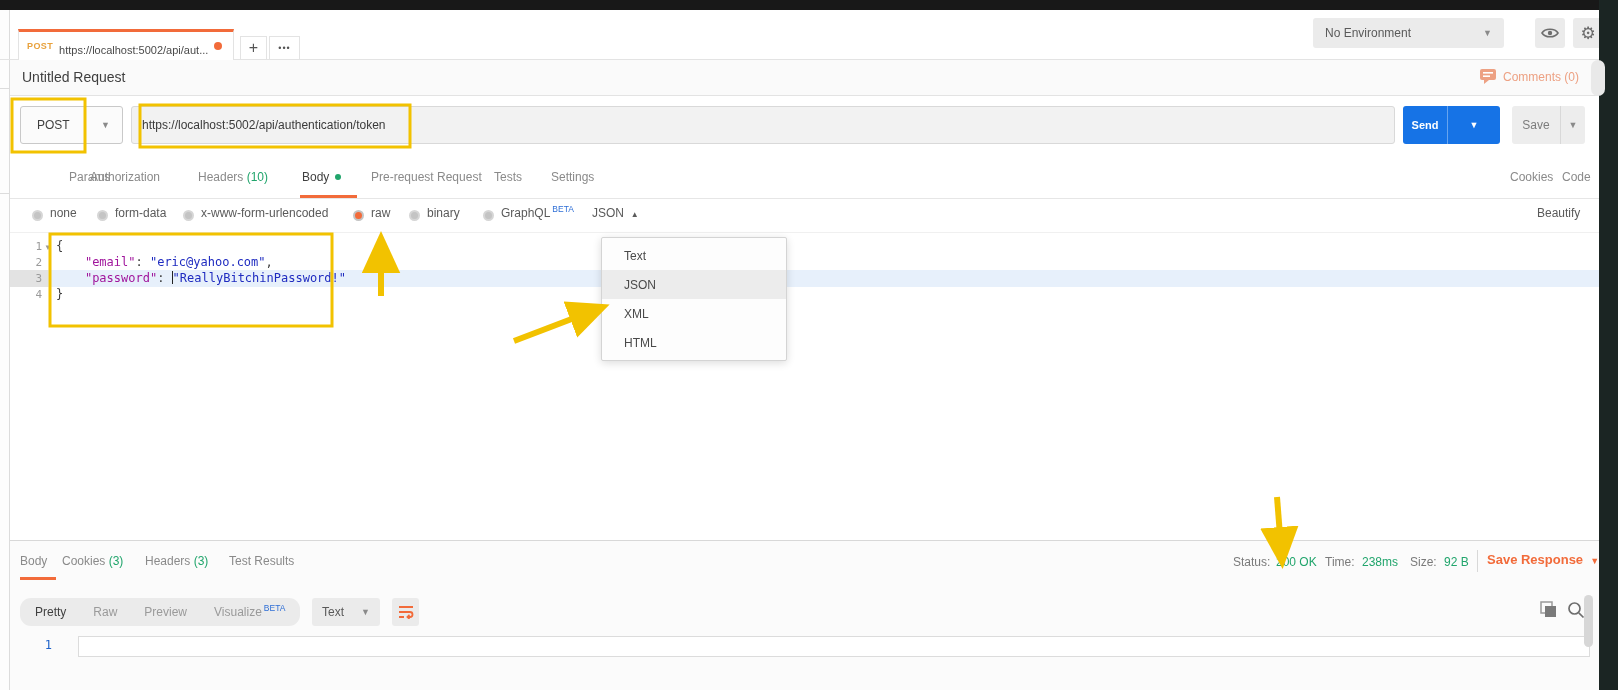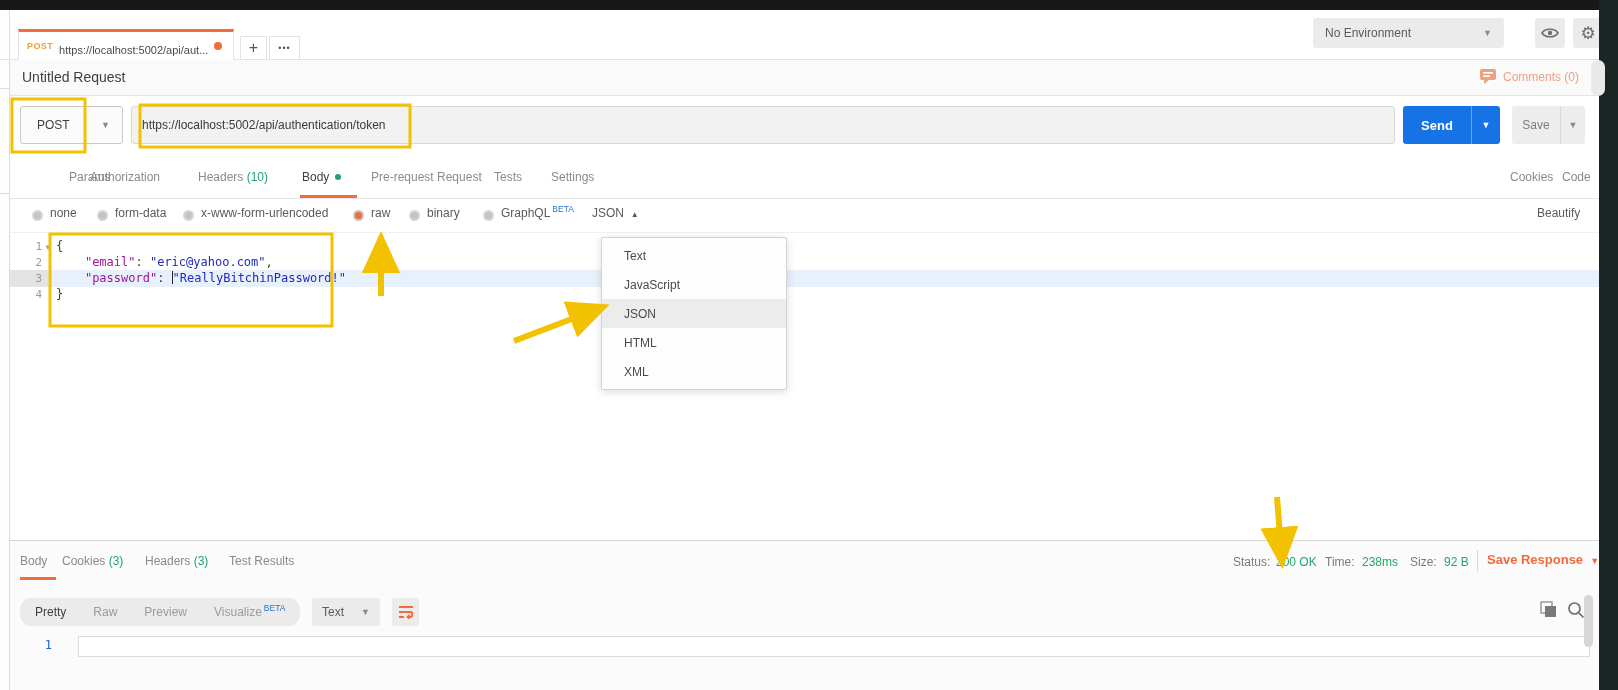--- a/index.html
+++ b/index.html
@@ -30,21 +30,21 @@
   .icon-btn { top:18px; width:30px; height:30px; background:#ebebeb; border-radius:3px; display:flex; align-items:center; justify-content:center; }
   
   .title-row { left:10px; top:60px; width:1589px; height:36px; background:#fafafa; border-bottom:1px solid #e3e3e3; }
   .req-title { left:22px; top:69px; font-size:14px; color:#3f3f3f; }
   .comments { left:1480px; top:69px; display:flex; align-items:center; gap:7px; color:#eda183; font-size:12px; }
   
   .method-select { left:20px; top:106px; width:103px; height:38px; border:1px solid #c9c9c9; border-radius:3px; background:#fbfbfb; display:flex; align-items:center; padding:0 12px 0 16px; }
   .method-label { font-size:12px; color:#3f3f3f; flex:1; }
   .url-input { left:131px; top:106px; width:1264px; height:38px; background:#f2f2f2; border:1px solid #d9d9d9; border-radius:3px; font-size:12px; color:#3a3a3a; padding:0 10px; font-family:"Liberation Sans",sans-serif; }
   .send-btn { left:1403px; top:106px; width:97px; height:38px; background:#1673e6; border-radius:3px; display:flex; align-items:stretch; }
-  .send-main { width:69px; display:flex; align-items:center; justify-content:center; color:#fff; font-size:13px; font-weight:bold; border-right:1px solid rgba(255,255,255,.35); }
+  .send-main { width:45px; display:flex; align-items:center; justify-content:center; color:#fff; font-size:11px; font-weight:bold; border-right:1px solid rgba(255,255,255,.35); }
   .send-caret { flex:1; display:flex; align-items:center; justify-content:center; color:#fff; font-size:9px; }
   .save-btn { left:1512px; top:106px; width:73px; height:38px; background:#ededed; border-radius:3px; display:flex; align-items:stretch; }
   .save-main { width:49px; display:flex; align-items:center; justify-content:center; color:#7c7c7c; font-size:12px; border-right:1px solid #d8d8d8; }
   
   .reqtabs-border { left:10px; top:198px; width:1589px; height:1px; background:#e6e6e6; }
   .rtab { top:170px; font-size:12px; color:#8a8a8a; }
   .rtab-active { color:#3f3f3f; }
   .body-underline { left:300px; top:195px; width:57px; height:3px; background:#f26b3a; }
   .green-dot { width:6px; height:6px; border-radius:50%; background:#21a56c; display:inline-block; margin-left:6px; vertical-align:1px; }
   
@@ -181,24 +181,23 @@
 <span class="abs lno" style="top:256px;">2</span>
 <span class="abs lno" style="top:272px;">3</span>
 <span class="abs lno" style="top:288px;">4</span>
 <div class="abs codeline" style="top:239px;"><span>{</span></div>
 <div class="abs codeline" style="top:255px;"><span>    </span><span class="ckey">"email"</span><span>: </span><span class="cstr">"eric@yahoo.com"</span><span>,</span></div>
 <div class="abs codeline" style="top:271px;"><span>    </span><span class="ckey">"password"</span><span>: </span><span class="caret"></span><span class="cstr">"ReallyBitchinPassword!"</span></div>
 <div class="abs codeline" style="top:287px;"><span>}</span></div>
 
 <div class="abs lang-menu">
   <div class="lang-item">Text</div>
-  <div class="lang-item">JavaScript</div>
   <div class="lang-item lang-item-sel">JSON</div>
+  <div class="lang-item">XML</div>
   <div class="lang-item">HTML</div>
-  <div class="lang-item">XML</div>
 </div>
 
 <div class="abs resp-section"></div>
 <span class="abs resp-tab rtab-active" style="left:20px;">Body</span>
 <div class="abs resp-underline"></div>
 <span class="abs resp-tab" style="left:62px;"><span>Cookies</span> <span class="green">(3)</span></span>
 <span class="abs resp-tab" style="left:145px;"><span>Headers</span> <span class="green">(3)</span></span>
 <span class="abs resp-tab" style="left:229px;">Test Results</span>
 <span class="abs meta-label" style="left:1233px;">Status:</span>
 <span class="abs meta-value" style="left:1276px;">200 OK</span>

